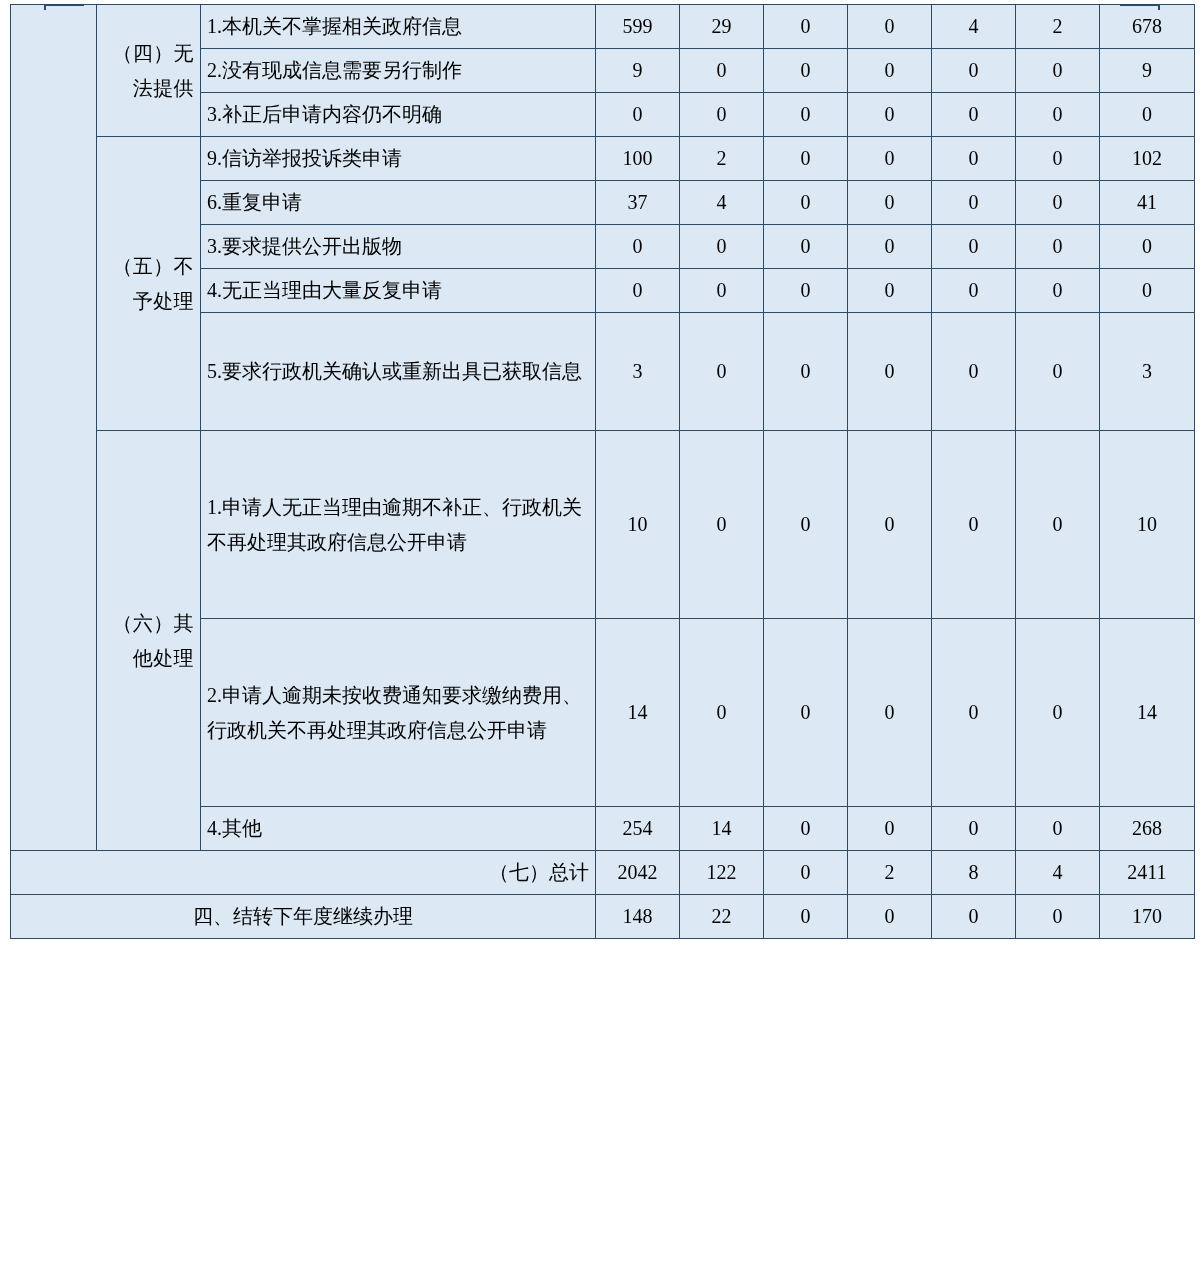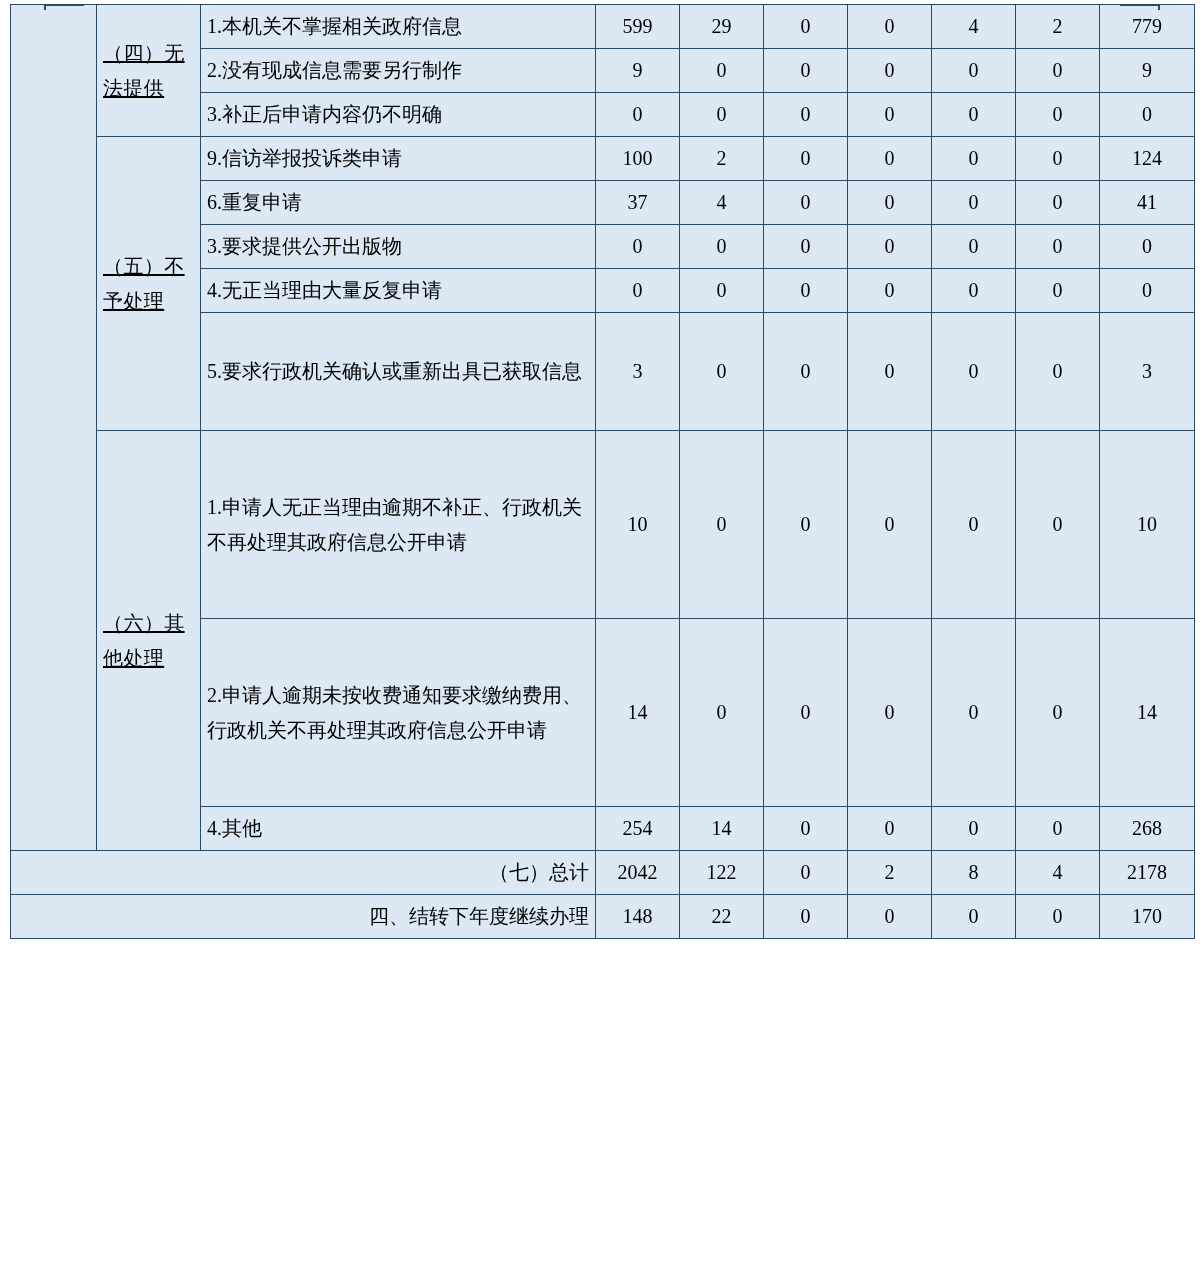--- a/index.html
+++ b/index.html
@@ -42,33 +42,32 @@
   td.num {
     text-align: center;
     background: #ffffff;
   }
   td.group {
     text-align: center;
     letter-spacing: 0.02em;
   }
   td.group .gline {
     display: block;
-    text-align: left;
-    text-decoration: underline;
+    text-align: right;
   }
   td.spine {
     background: #dce9f5;
     padding: 0;
   }
   td.total-label {
     text-align: right;
     padding-left: 40px;
   }
   td.footer-label {
-    text-align: right;
+    text-align: center;
     padding-left: 8px;
   }
   .tick {
     position: absolute;
     background: #2b4b66;
   }
   .tick-tl-h { left: 44px; top: 0px; width: 40px; height: 2px; }
   .tick-tl-v { left: 44px; top: 0px; width: 2px; height: 6px; }
   .tick-tr-h { right: 44px; top: 0px; width: 40px; height: 2px; }
   .tick-tr-v { right: 44px; top: 0px; width: 2px; height: 6px; }
@@ -107,21 +106,21 @@
           <span class="gline">（四）无</span>
           <span class="gline">法提供</span>
         </td>
         <td class="label">1.本机关不掌握相关政府信息</td>
         <td class="num">599</td>
         <td class="num">29</td>
         <td class="num">0</td>
         <td class="num">0</td>
         <td class="num">4</td>
         <td class="num">2</td>
-        <td class="num">779</td>
+        <td class="num">678</td>
       </tr>
 
       <tr>
         <td class="label">2.没有现成信息需要另行制作</td>
         <td class="num">9</td>
         <td class="num">0</td>
         <td class="num">0</td>
         <td class="num">0</td>
         <td class="num">0</td>
         <td class="num">0</td>
@@ -144,21 +143,21 @@
           <span class="gline">（五）不</span>
           <span class="gline">予处理</span>
         </td>
         <td class="label">9.信访举报投诉类申请</td>
         <td class="num">100</td>
         <td class="num">2</td>
         <td class="num">0</td>
         <td class="num">0</td>
         <td class="num">0</td>
         <td class="num">0</td>
-        <td class="num">124</td>
+        <td class="num">102</td>
       </tr>
 
       <tr>
         <td class="label">6.重复申请</td>
         <td class="num">37</td>
         <td class="num">4</td>
         <td class="num">0</td>
         <td class="num">0</td>
         <td class="num">0</td>
         <td class="num">0</td>
@@ -236,21 +235,21 @@
       </tr>
 
       <tr>
         <td class="total-label" colspan="3">（七）总计</td>
         <td class="num">2042</td>
         <td class="num">122</td>
         <td class="num">0</td>
         <td class="num">2</td>
         <td class="num">8</td>
         <td class="num">4</td>
-        <td class="num">2178</td>
+        <td class="num">2411</td>
       </tr>
 
       <tr>
         <td class="footer-label" colspan="3">四、结转下年度继续办理</td>
         <td class="num">148</td>
         <td class="num">22</td>
         <td class="num">0</td>
         <td class="num">0</td>
         <td class="num">0</td>
         <td class="num">0</td>

